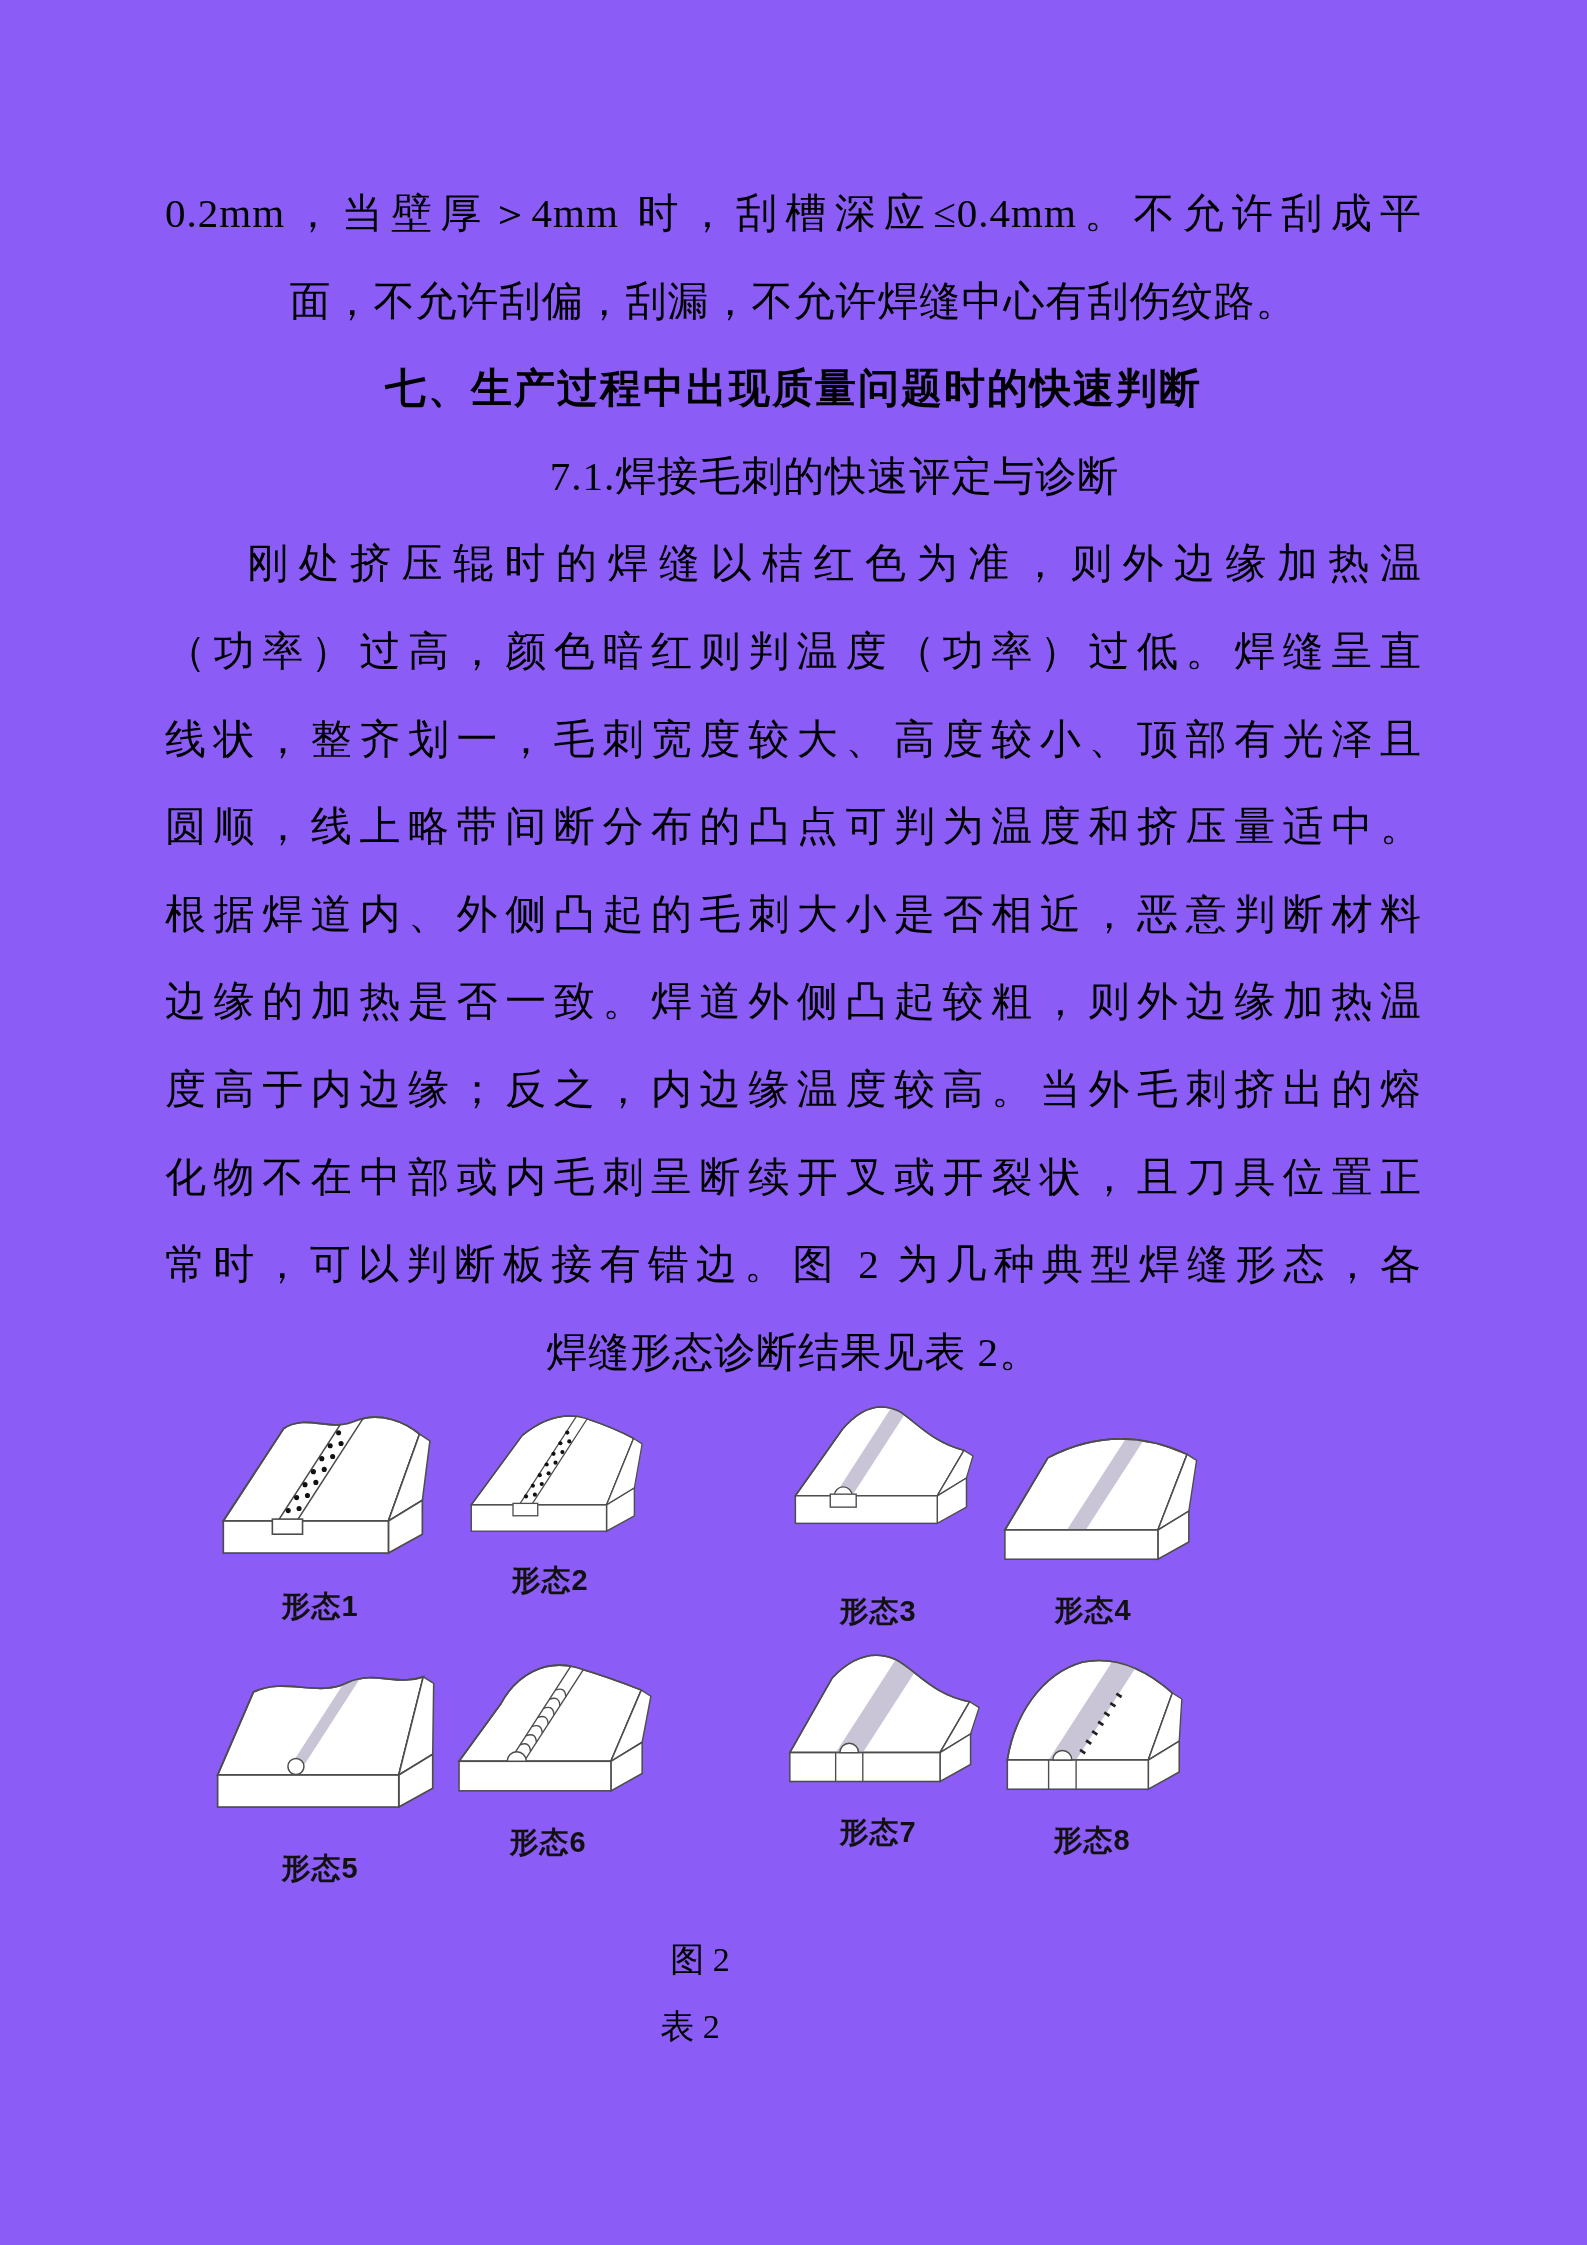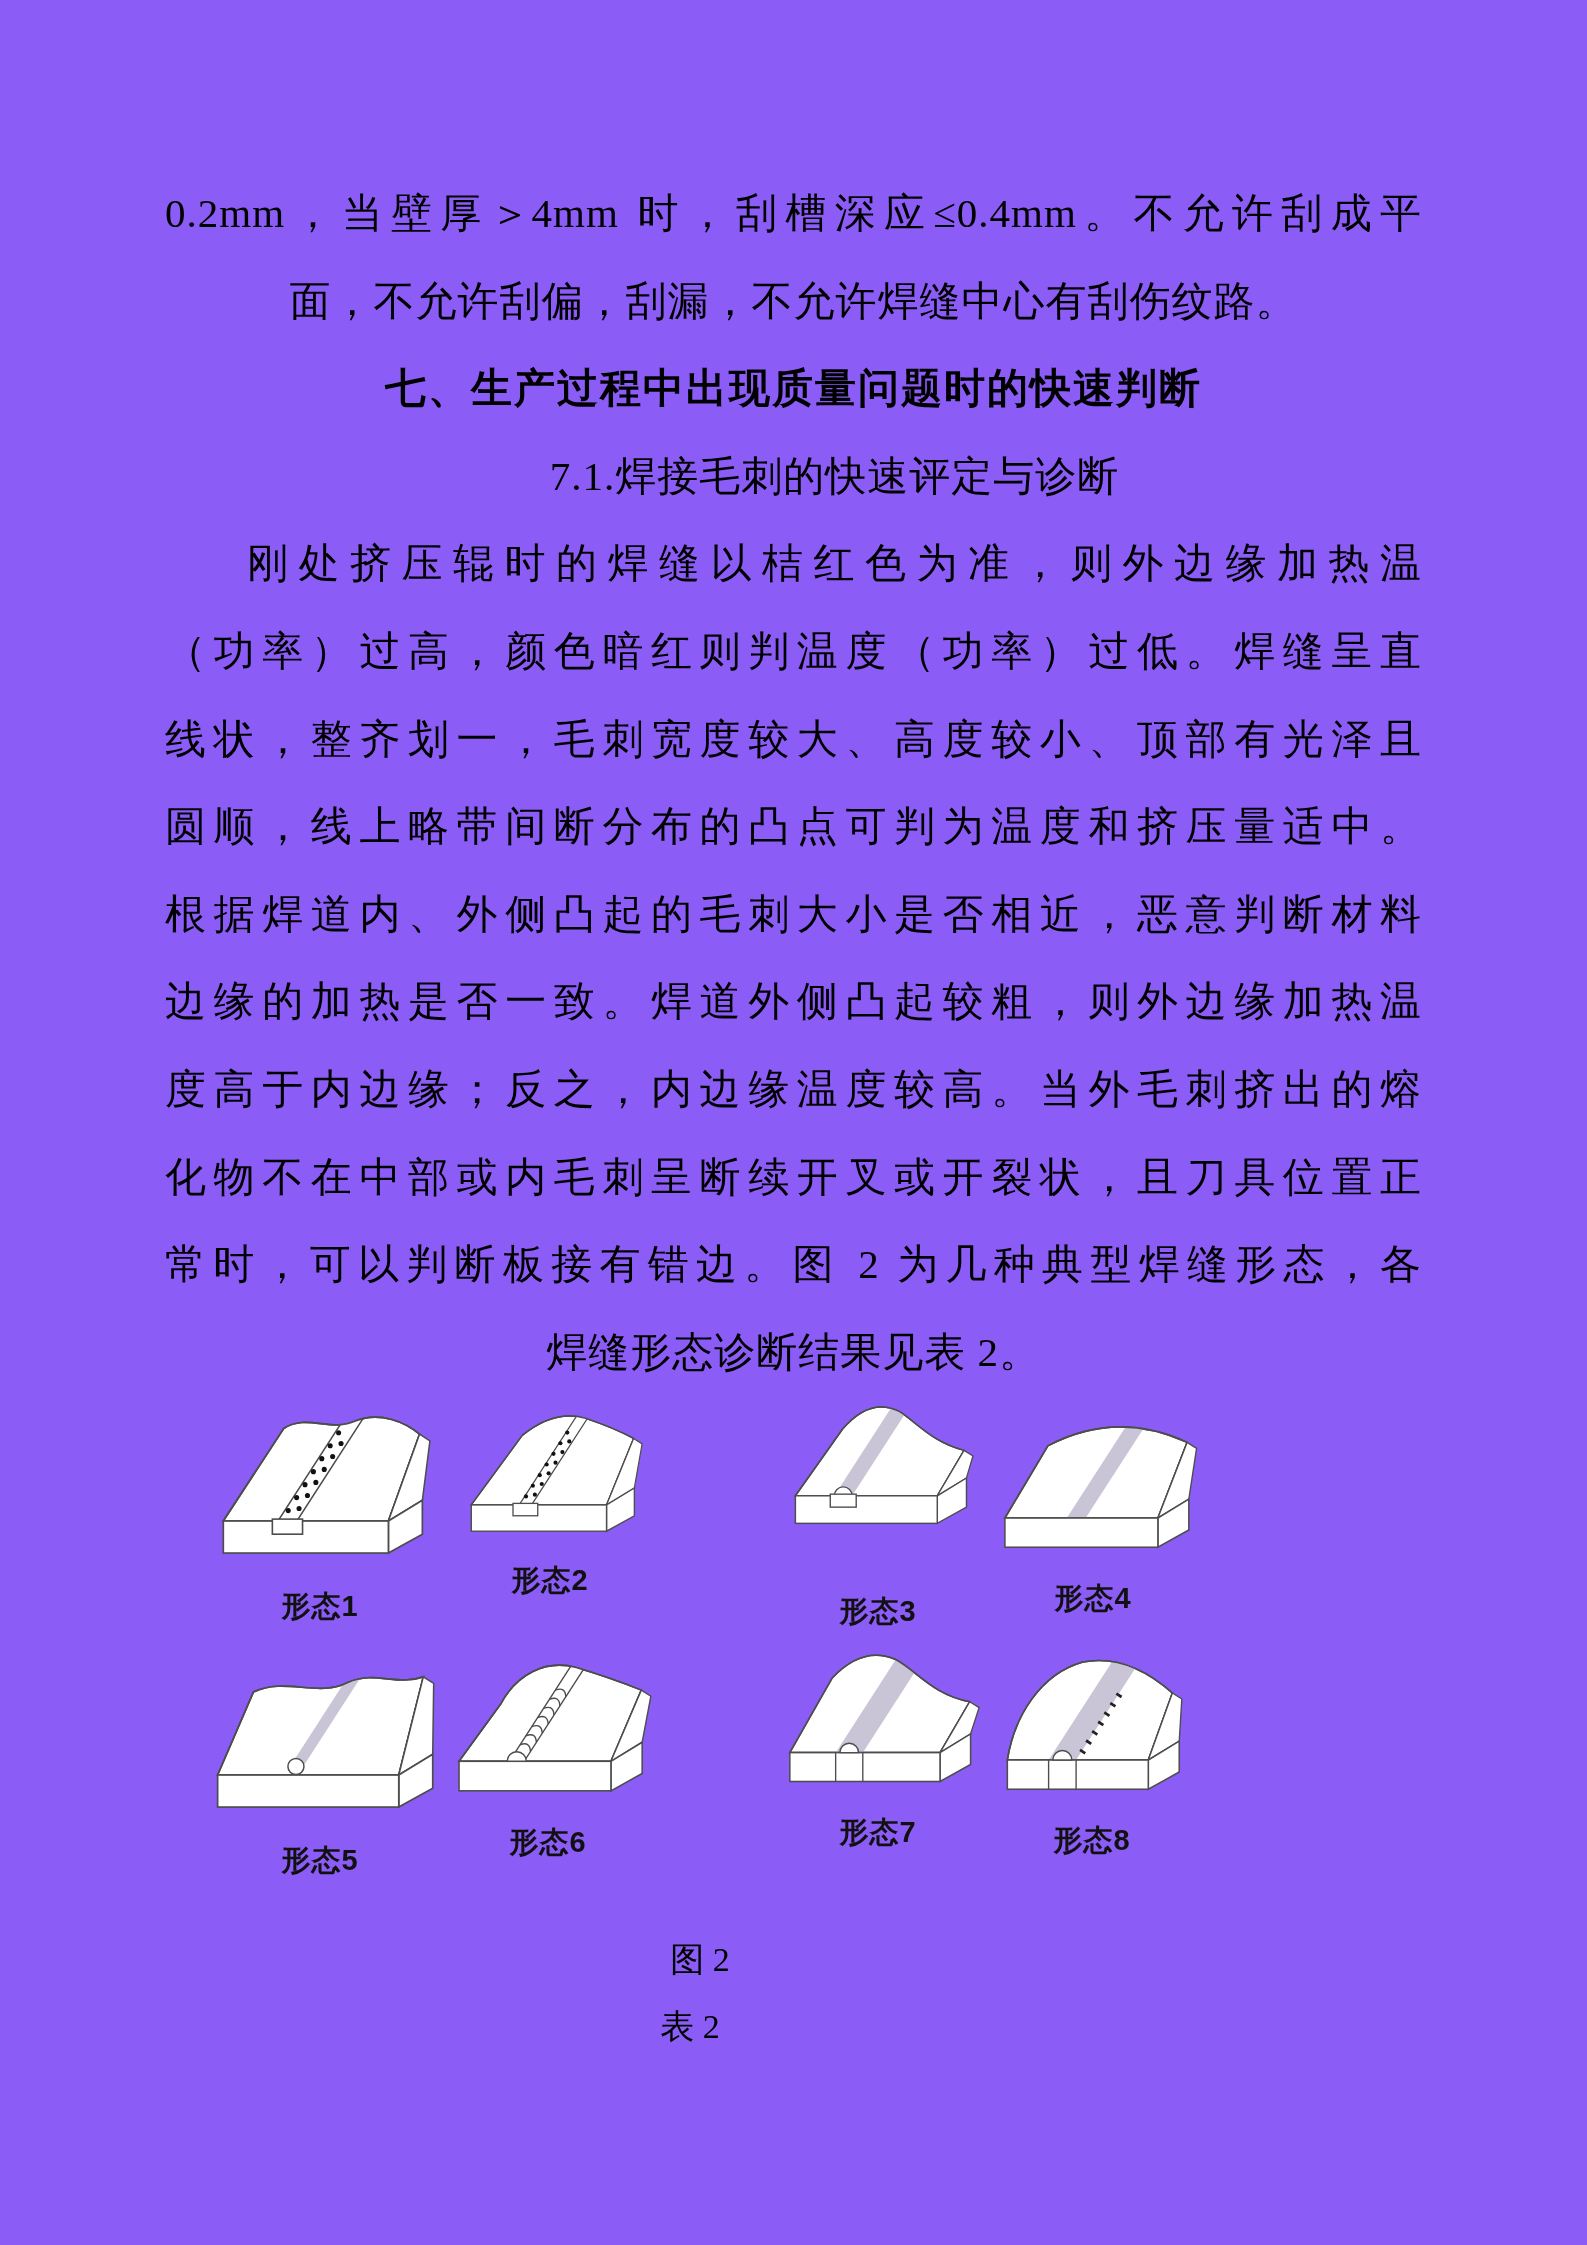--- a/index.html
+++ b/index.html
@@ -124,39 +124,39 @@
           </g>
           <path d="M30,128 L88,46 Q122,6 158,24 C178,36 198,62 238,72 L205,128 Z" fill="none" stroke="#4d4d4d" stroke-width="1.8"></path>
           <path d="M238,72 L249,79 L241,106 L205,128 Z" fill="#fff" stroke="#4d4d4d" stroke-width="1.6"></path>
           <path d="M205,128 L241,106 L241,142 L205,162 Z" fill="#fff" stroke="#4d4d4d" stroke-width="1.8"></path>
           <rect x="30" y="128" width="175" height="34" fill="#fff" stroke="#4d4d4d" stroke-width="1.8"></rect>
           <path d="M78,128 A11,11 0 0 1 100,128 Z" fill="#fff" stroke="#4d4d4d" stroke-width="1.7"></path>
           <rect x="73" y="126" width="32" height="16" fill="#fff" stroke="#4d4d4d" stroke-width="1.7"></rect>
         </svg>
         <div class="fig-label">形态3</div>
       </div>
-      <div class="fig-cell" style="left: 958px; top: 16px; width: 270px;">
+      <div class="fig-cell" style="left: 958px; top: 28px; width: 270px;">
         <svg width="228" height="159" viewBox="0 0 265 185">
           <defs>
             <clipPath id="clip3">
               <path d="M30,128 L80,44 Q160,2 242,40 L208,128 Z"></path>
             </clipPath>
           </defs>
           <path d="M30,128 L80,44 Q160,2 242,40 L208,128 Z" fill="#fff" stroke="#4d4d4d" stroke-width="1.8"></path>
           <g clip-path="url(#clip3)">
             <polygon points="102,128 182.7,3 204.7,3 124,128" fill="#c9c5d6" stroke="none" stroke-width="1.6"></polygon>
           </g>
           <path d="M30,128 L80,44 Q160,2 242,40 L208,128 Z" fill="none" stroke="#4d4d4d" stroke-width="1.8"></path>
           <path d="M242,40 L253,47 L244,106 L208,128 Z" fill="#fff" stroke="#4d4d4d" stroke-width="1.6"></path>
           <path d="M208,128 L244,106 L244,142 L208,162 Z" fill="#fff" stroke="#4d4d4d" stroke-width="1.8"></path>
           <rect x="30" y="128" width="178" height="34" fill="#fff" stroke="#4d4d4d" stroke-width="1.8"></rect>
         </svg>
         <div class="fig-label">形态4</div>
       </div>
-      <div class="fig-cell" style="left: 185px; top: 262px; width: 270px;">
+      <div class="fig-cell" style="left: 185px; top: 262px; width: 270px; gap: 8px;">
         <svg width="250" height="175" viewBox="0 0 265 185">
           <defs>
             <clipPath id="clip4">
               <path d="M24,128 L62,40 C96,24 130,46 162,30 C190,17 214,34 242,24 L216,128 Z"></path>
             </clipPath>
           </defs>
           <path d="M24,128 L62,40 C96,24 130,46 162,30 C190,17 214,34 242,24 L216,128 Z" fill="#fff" stroke="#4d4d4d" stroke-width="1.8"></path>
           <g clip-path="url(#clip4)">
             <polygon points="100,120 175.6,3 189.6,3 114,120" fill="#c9c5d6" stroke="none" stroke-width="1.6"></polygon>
           </g>

